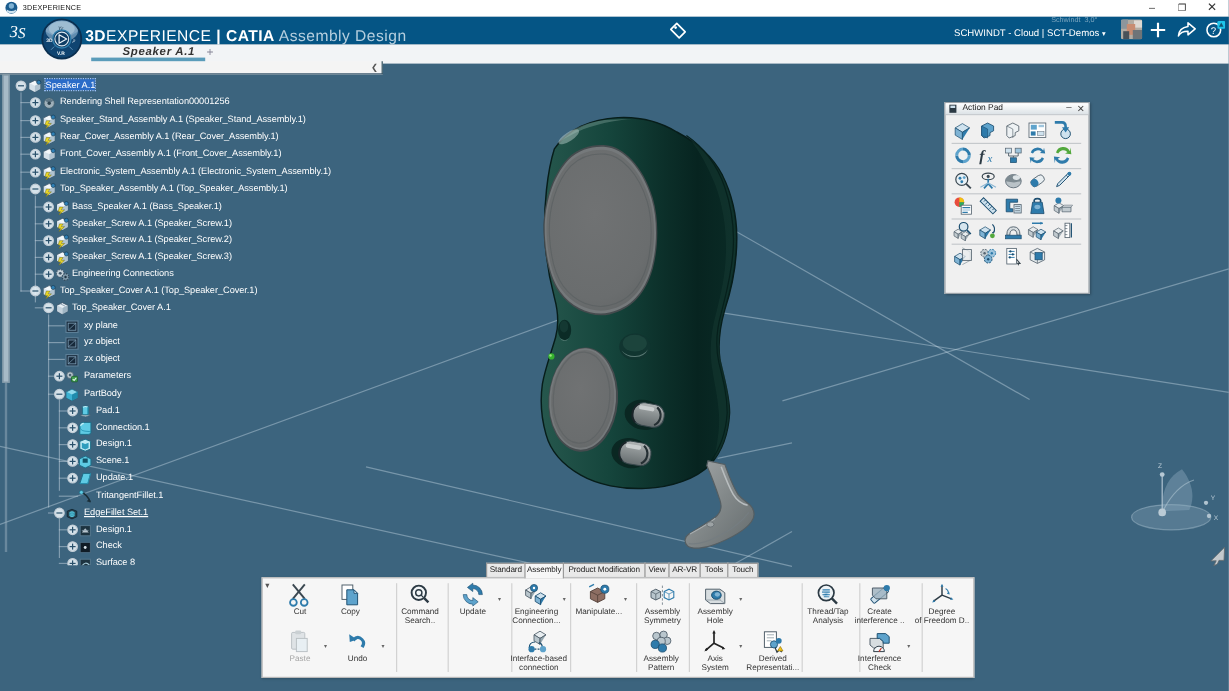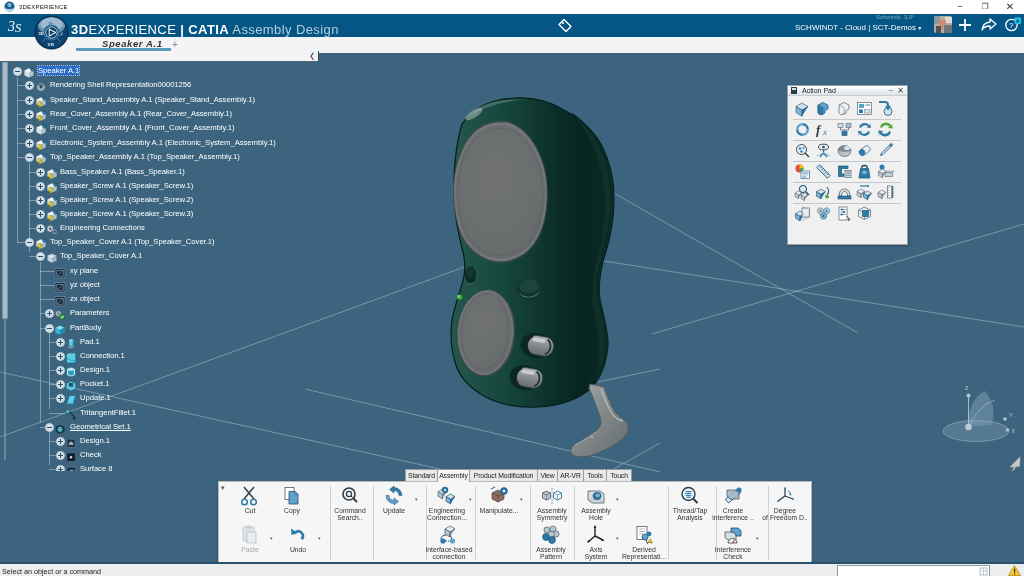--- a/index.html
+++ b/index.html
@@ -419,21 +419,21 @@
           </svg></span>
         <span class="txt" style="left:80px;">Design.1</span>
       </div>
 <div class="tline" style="left:49px;top:384.4px;width:6.5px;height:1px"></div>
 <div class="trow" style="left:0;top:378.4px;">
         <span class="exp plus" style="left:55.5px;top:2px"></span>
         <span class="ticon" style="left:64.5px;top:0px"><svg width="12" height="12" viewBox="0 0 12 12">
             <path d="M1.2 3.4 L6 1.1 L10.8 3.4 L10.8 8.7 L6 11 L1.2 8.7 Z" fill="#5ecbe4" stroke="#1c6d86" stroke-width=".8"></path>
             <path d="M3.9 3 L8.1 3 L8.1 6.6 L3.9 6.6 Z" fill="#135468"></path>
           </svg></span>
-        <span class="txt" style="left:80px;">Pocket.1</span>
+        <span class="txt" style="left:80px;">Scene.1</span>
       </div>
 <div class="tline" style="left:49px;top:398.3px;width:6.5px;height:1px"></div>
 <div class="trow" style="left:0;top:392.3px;">
         <span class="exp plus" style="left:55.5px;top:2px"></span>
         <span class="ticon" style="left:64.5px;top:0px"><svg width="12" height="12" viewBox="0 0 12 12">
             <path d="M1.5 10 L4.3 1.5 L10.5 1.5 L8.2 10 Z" fill="#5ecbe4" stroke="#1c6d86" stroke-width=".8"></path>
             <path d="M1.5 10 L8.2 10 L10.5 1.5" fill="none" stroke="#2e9dbd" stroke-width=".6"></path>
           </svg></span>
         <span class="txt" style="left:80px;">Update.1</span>
       </div>
@@ -447,21 +447,21 @@
         <span class="txt" style="left:80px;">TritangentFillet.1</span>
       </div>
 <div class="tline" style="left:40px;top:426.9px;width:5px;height:1px"></div>
 <div class="trow" style="left:0;top:420.9px;">
         <span class="exp" style="left:45px;top:2px"></span>
         <span class="ticon" style="left:54px;top:0px"><svg width="12" height="12" viewBox="0 0 12 12">
             <path d="M2 4 L6 2.4 L10 4 L10 8.6 L6 10.4 L2 8.6 Z" fill="#27414f" stroke="#0f2430" stroke-width=".7"></path>
             <circle cx="6" cy="6.4" r="2.4" fill="#58cce4"></circle>
             <ellipse cx="6" cy="6.4" rx="2.4" ry=".9" fill="none" stroke="#155d74" stroke-width=".5"></ellipse>
           </svg></span>
-        <span class="txt" style="left:70px;text-decoration:underline;">Geometrical Set.1</span>
+        <span class="txt" style="left:70px;text-decoration:underline;">EdgeFillet Set.1</span>
       </div>
 <div class="tline" style="left:49px;top:441.2px;width:6.5px;height:1px"></div>
 <div class="trow" style="left:0;top:435.2px;">
         <span class="exp plus" style="left:55.5px;top:2px"></span>
         <span class="ticon" style="left:64.5px;top:0px"><svg width="12" height="12" viewBox="0 0 12 12">
             <rect x="1.8" y="2" width="8.5" height="8.5" fill="#1d3340" stroke="#56788f" stroke-width=".8"></rect>
             <path d="M3.2 7.8 L6 4.2 L9 7.8 Z" fill="#b9c6ce"></path>
             <path d="M3.2 6 L8.8 6" stroke="#8fa5b2" stroke-width=".6"></path>
           </svg></span>
         <span class="txt" style="left:80px;">Design.1</span>
@@ -990,27 +990,13 @@
             <path d="M9 4 L16 4 L19 6.5 L19 12 L14 12 L14 10.5 L11 8 L9 8Z" fill="#5ea3cc" stroke="#1c4e70" stroke-width=".8"></path>
             <path d="M6 19 a4.5 4.5 0 0 1 9 0 Z" fill="#f2f6f8" stroke="#2c3a44" stroke-width=".8"></path>
             <line x1="10.5" y1="19" x2="12.5" y2="16" stroke="#c0392b" stroke-width="1.1"></line>
           </svg></span>
         <span class="lab">Interference
 Check</span>
       </div>
 <span class="dd abs" style="left:537px;top:53px">▾</span>
 </div>
 
-  <div id="statusbar" class="abs">
-    <span class="msg">Select an object or a command</span>
-    <div id="cmdbox">
-        <svg style="position:absolute;right:1px;top:1px" width="9" height="9" viewBox="0 0 9 9">
-          <rect x="1" y="1" width="7" height="7" fill="none" stroke="#b5bec4" stroke-width="1"></rect>
-          <path d="M1 4 L8 4 M4.5 1 L4.5 8" stroke="#b5bec4" stroke-width=".8"></path>
-        </svg>
-      </div>
-    <svg style="position:absolute;left:1008px;top:1px" width="13" height="11" viewBox="0 0 13 11">
-        <path d="M6.5 .5 L12.5 10.5 L.5 10.5Z" fill="#f6c73b" stroke="#b58a00" stroke-width=".8"></path>
-        <rect x="6" y="3.5" width="1.2" height="4" fill="#3a2c00"></rect>
-        <rect x="6" y="8.3" width="1.2" height="1.2" fill="#3a2c00"></rect>
-      </svg>
-  </div>
 </div>
 
 </body></html>

